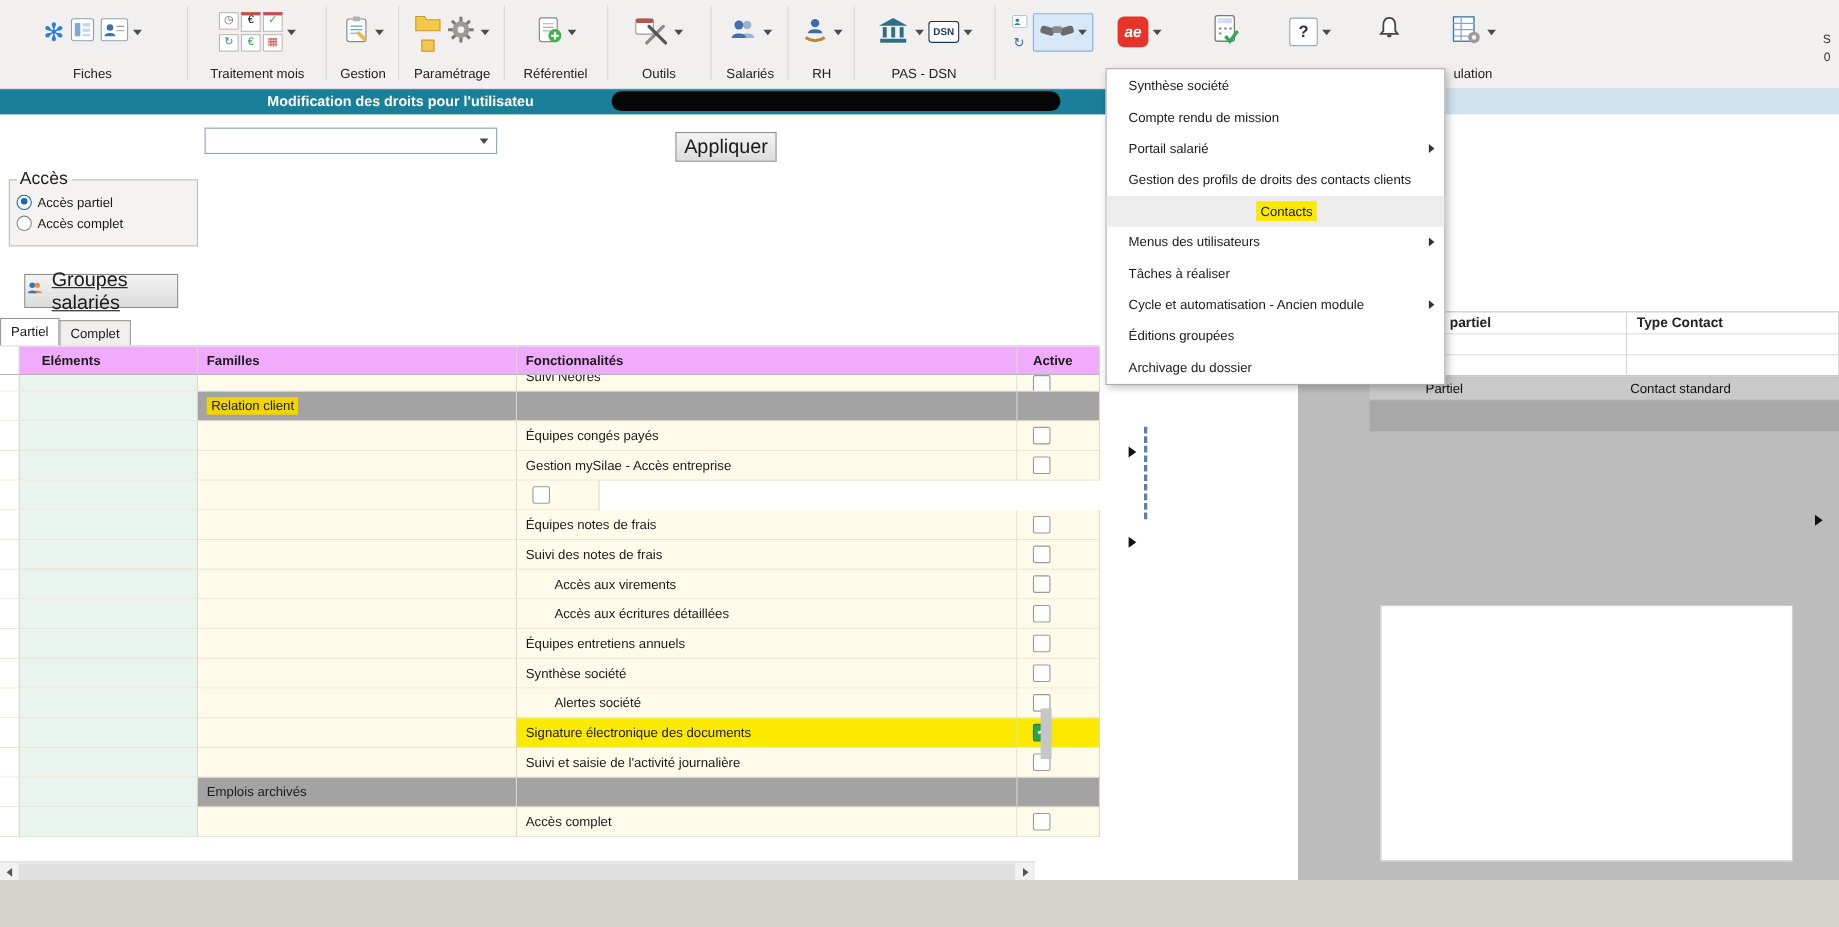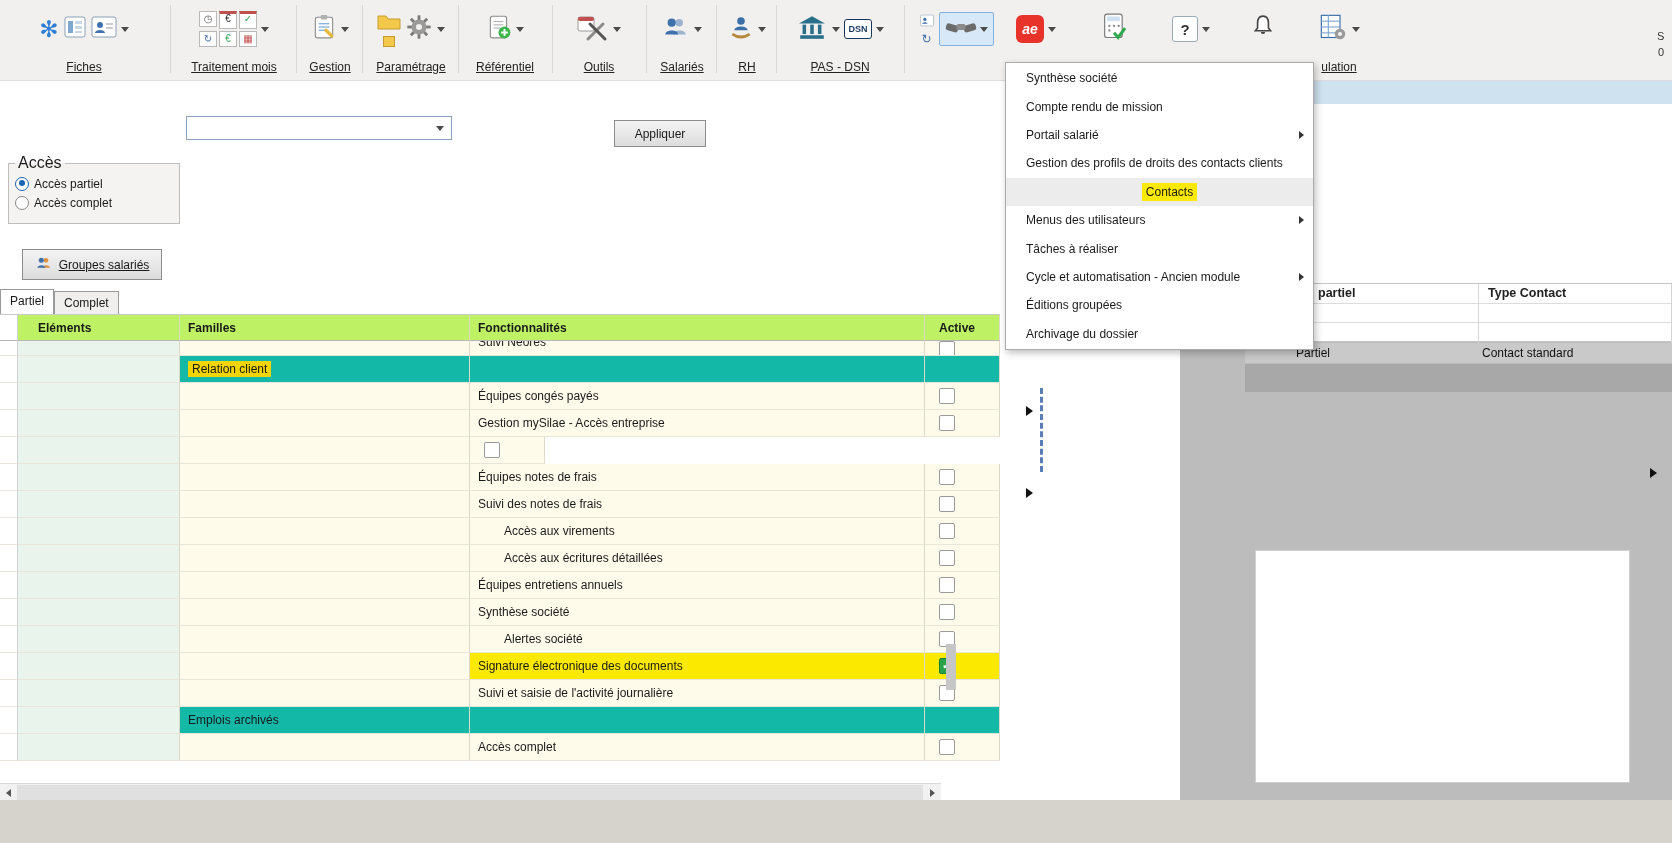--- a/index.html
+++ b/index.html
@@ -2,21 +2,21 @@
 <html><head>
 <meta charset="utf-8">
 <style>
   html,body{margin:0;padding:0;background:#fff;}
   .screen{position:relative;width:1672px;height:843px;overflow:hidden;background:#fff;
           font-family:"Liberation Sans",sans-serif;color:#1a1a1a;}
   
   .toolbar{position:absolute;left:0;top:0;width:1672px;height:80px;background:#f2f0ee;border-bottom:1px solid #dcdcdc;z-index:20;}
   .grp{position:absolute;top:2px;height:76px;}
   .grow{display:flex;align-items:center;justify-content:center;gap:4px;height:54px;}
-  .glabel{position:absolute;bottom:4px;left:0;width:100%;text-align:center;font-size:12px;color:#222;white-space:nowrap;text-decoration:underline;}
+  .glabel{position:absolute;bottom:4px;left:0;width:100%;text-align:center;font-size:12px;color:#222;white-space:nowrap;}
   .vsep{position:absolute;top:5px;width:1px;height:68px;background:#dad7d4;}
   .tri-d{width:0;height:0;border-left:4px solid transparent;border-right:4px solid transparent;border-top:5px solid #4a4a4a;}
   .glyph{display:inline-block;text-align:center;}
   .snow{font-size:23px;color:#2f7fd6;line-height:1;}
   .minigrid{display:grid;grid-template-columns:repeat(3,18px);grid-gap:2px;}
   .tile{width:16px;height:14px;border:1px solid #b9b9b9;background:#fff;font-size:10px;line-height:13px;text-align:center;}
   .tile.cal{border-top:3px solid #c0504d;line-height:10px;}
   .blue{color:#3f72ad;} .green{color:#2fa84f;} .red{color:#c0504d;} .grey{color:#666;}
   .pressed{display:flex;align-items:center;gap:3px;padding:3px 5px;background:#d7e9f9;border:1px solid #7fb2e0;border-radius:2px;}
   .stackmini{display:flex;flex-direction:column;gap:2px;align-items:center;}
@@ -28,21 +28,21 @@
   .edgefrag{position:absolute;font-size:11px;color:#333;z-index:21;}
   
   .titlebar{position:absolute;left:0;top:80px;width:1010px;height:24px;background:#1a7f99;z-index:3;}
   .titlebar .ttxt{position:absolute;left:243px;top:4px;color:#fff;font-size:13px;font-weight:bold;white-space:nowrap;}
   .redact{position:absolute;left:556px;top:3px;width:408px;height:18px;background:#060606;border-radius:9px;z-index:4;}
   .bluestrip{position:absolute;left:1010px;top:80px;width:662px;height:24px;background:#cfe2f0;z-index:1;}
   
   .combo{position:absolute;left:186px;top:116px;width:266px;height:24px;background:#fff;border:1px solid #8aa3bd;box-sizing:border-box;}
   .combo .cval{position:absolute;left:5px;top:4px;font-size:12px;}
   .combo .cchev{position:absolute;right:7px;top:9px;}
-  .btn{box-sizing:border-box;background:linear-gradient(#f4f4f4,#dcdcdc);border:1px solid #8c8c8c;font-size:12px;
+  .btn{box-sizing:border-box;background:linear-gradient(#f4f4f4,#dcdcdc);border:1px solid #8c8c8c;font-size:18px;
        display:flex;align-items:center;justify-content:center;cursor:default;}
   .applybtn{position:absolute;left:614px;top:120px;width:92px;height:27px;}
   
   .accessbox{position:absolute;left:8px;top:154px;width:158px;height:64px;border:1px solid #bdbdbd;background:#f5f3f1;
              margin:0;padding:2px 6px;box-sizing:content-box;}
   .accessbox legend{font-size:16px;padding:0 3px;}
   .radio-row{display:flex;align-items:center;gap:5px;height:19px;font-size:12px;}
   .radio{width:12px;height:12px;border:1px solid #888;border-radius:50%;background:#fff;position:relative;flex:0 0 auto;}
   .radio.sel{border-color:#1c62b5;}
   .radio.sel::after{content:"";position:absolute;left:2.5px;top:2.5px;width:6px;height:6px;border-radius:50%;background:#1c62b5;}
@@ -58,24 +58,24 @@
           border-top:1px solid #c9c9c9;}
   .thead{display:flex;height:26px;}
   .thead .c{background:#fff;font-weight:bold;border-bottom:1px solid #b5b5b5;}
   .c{box-sizing:border-box;border-right:1px solid #ddd8ca;border-bottom:1px solid #e9e5d8;display:flex;align-items:center;
      font-size:12px;overflow:hidden;white-space:nowrap;}
   .c0{width:18px;background:#fff;border-right:1px solid #cfcfcf;}
   .c1{width:162px;background:#e9f5ec;padding-left:20px;}
   .c2{width:290px;padding-left:8px;}
   .c3{width:455px;padding-left:8px;}
   .c4{width:75px;padding-left:14px;}
-  .thead .c1,.thead .c2,.thead .c3,.thead .c4{background:#bef264;}
+  .thead .c1,.thead .c2,.thead .c3,.thead .c4{background:#f0abfc;}
   .trow{display:flex;height:27px;}
   .trow .c2,.trow .c3,.trow .c4{background:#fffbeb;}
-  .famrow .c2,.famrow .c3,.famrow .c4{background:#14b8a6;text-align:right;}
+  .famrow .c2,.famrow .c3,.famrow .c4{background:#a3a3a3;text-align:right;}
   .hlrow .c3,.hlrow .c4{background:#fbe900;}
   .cliptop{height:15px;}
   .cliptop .c{align-items:flex-start;}
   .cliptop .ct{margin-top:-6px;text-align:right;}
   .ct{display:inline-block;}
   .ind{padding-left:26px;}
   .hltext{background:#f2d500;padding:1px 4px;}
   .cb{width:14px;height:14px;background:#fff;border:1px solid #9a9a9a;border-radius:2px;position:relative;flex:0 0 auto;}
   .cb.checked{background:#27a348;border-color:#1e7f37;}
   .cb.checked::after{content:"✓";color:#fff;font-size:11px;font-weight:bold;position:absolute;left:2px;top:0px;line-height:13px;}
@@ -378,20 +378,24 @@
         <span class="tri-d"></span>
       </div>
       <div class="glabel">ulation</div>
     </div>
 
     <div class="edgefrag" style="left:1657px;top:30px">S</div>
     <div class="edgefrag" style="left:1658px;top:46px">0</div>
   </div>
 
   <div class="bluestrip"></div>
+  <div class="titlebar">
+    <span class="ttxt">Modification des droits pour l'utilisateu</span>
+    <span class="redact"></span>
+  </div>
 
   <div class="combo">
     <span class="cval"></span>
     <span class="cchev tri-d"></span>
   </div>
   <div class="btn applybtn">Appliquer</div>
 
   <fieldset class="accessbox">
     <legend>Accès</legend>
     <div>

